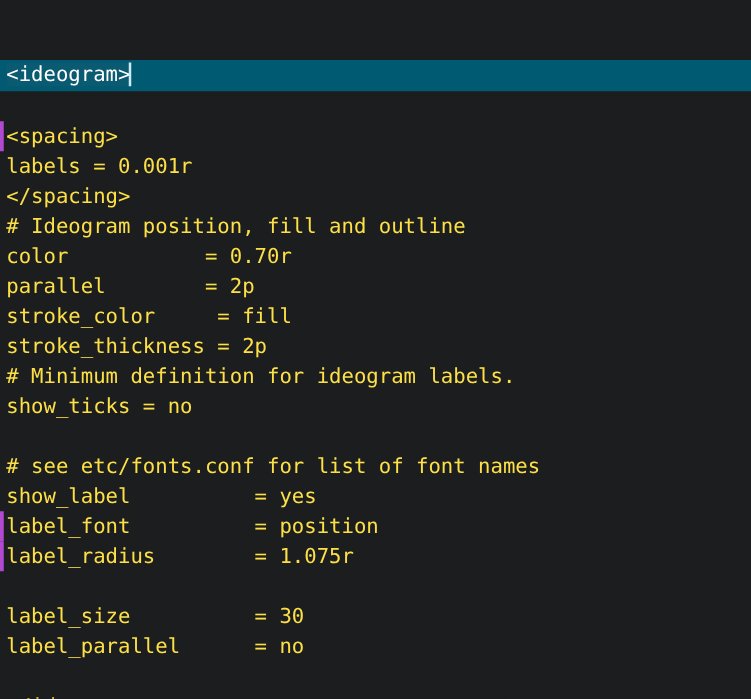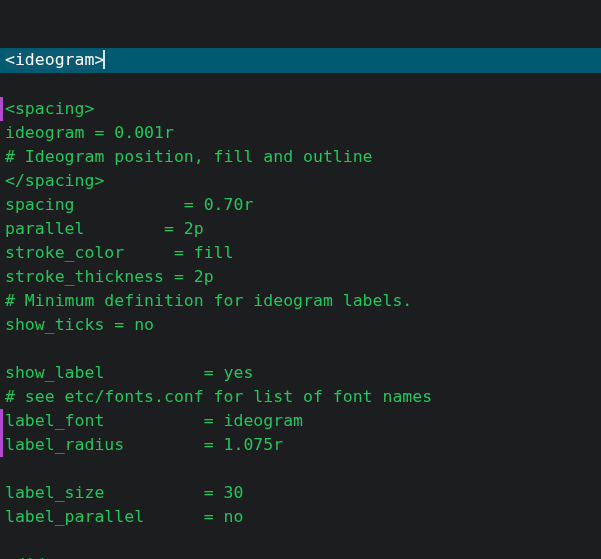--- a/index.html
+++ b/index.html
@@ -39,21 +39,21 @@
     height: 559px;
     margin-top: 48px;
   }
 
   .line {
     position: relative;
     height: 24px;
     line-height: 24px;
     font-size: 16.5px;
     letter-spacing: 0px;
-    color: #22c55e;
+    color: #fde047;
     white-space: pre;
     padding-left: 5px;
     box-sizing: border-box;
   }
 
   .line.current {
     background: #005a72;
     color: #ffffff;
     height: 25px;
     line-height: 24px;
@@ -82,33 +82,33 @@
 </style>
 </head>
 <body>
 
 <div id="editor">
   <div class="gutter"></div>
   <div class="code-area" id="code-area">
       <div class="line current"><span class="sel">&lt;ideogram&gt;</span><span class="caret"></span></div>
       <div class="line"><span></span></div>
       <div class="line"><span>&lt;spacing&gt;</span></div>
-      <div class="line"><span>ideogram = 0.001r</span></div>
+      <div class="line"><span>labels = 0.001r</span></div>
+      <div class="line"><span>&lt;/spacing&gt;</span></div>
       <div class="line"><span># Ideogram position, fill and outline</span></div>
-      <div class="line"><span>&lt;/spacing&gt;</span></div>
-      <div class="line"><span>spacing           = 0.70r</span></div>
+      <div class="line"><span>color           = 0.70r</span></div>
       <div class="line"><span>parallel        = 2p</span></div>
       <div class="line"><span>stroke_color     = fill</span></div>
       <div class="line"><span>stroke_thickness = 2p</span></div>
       <div class="line"><span># Minimum definition for ideogram labels.</span></div>
       <div class="line"><span>show_ticks = no</span></div>
       <div class="line"><span></span></div>
+      <div class="line"><span># see etc/fonts.conf for list of font names</span></div>
       <div class="line"><span>show_label          = yes</span></div>
-      <div class="line"><span># see etc/fonts.conf for list of font names</span></div>
-      <div class="line"><span>label_font          = ideogram</span></div>
+      <div class="line"><span>label_font          = position</span></div>
       <div class="line"><span>label_radius        = 1.075r</span></div>
       <div class="line"><span></span></div>
       <div class="line"><span>label_size          = 30</span></div>
       <div class="line"><span>label_parallel      = no</span></div>
       <div class="line"><span></span></div>
       <div class="line"><span>&lt;/ideogram&gt;</span></div>
     </div>
 <div class="mark" style="top: 97px; height: 24px; background: rgb(177, 74, 208);"></div>
     <div class="mark" style="top: 409px; height: 24px; background: rgb(177, 74, 208);"></div>
     <div class="mark" style="top: 433px; height: 24px; background: rgb(177, 74, 208);"></div>

